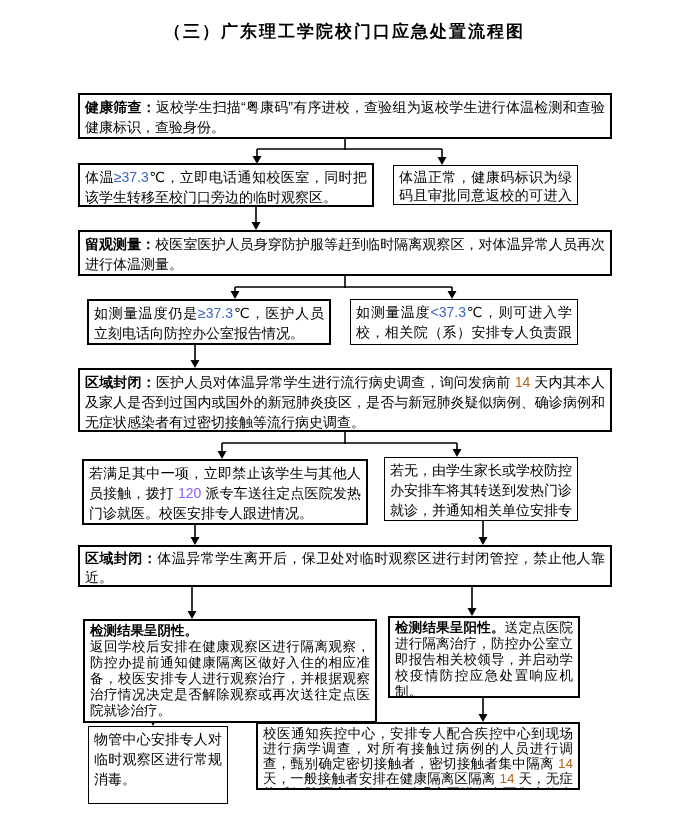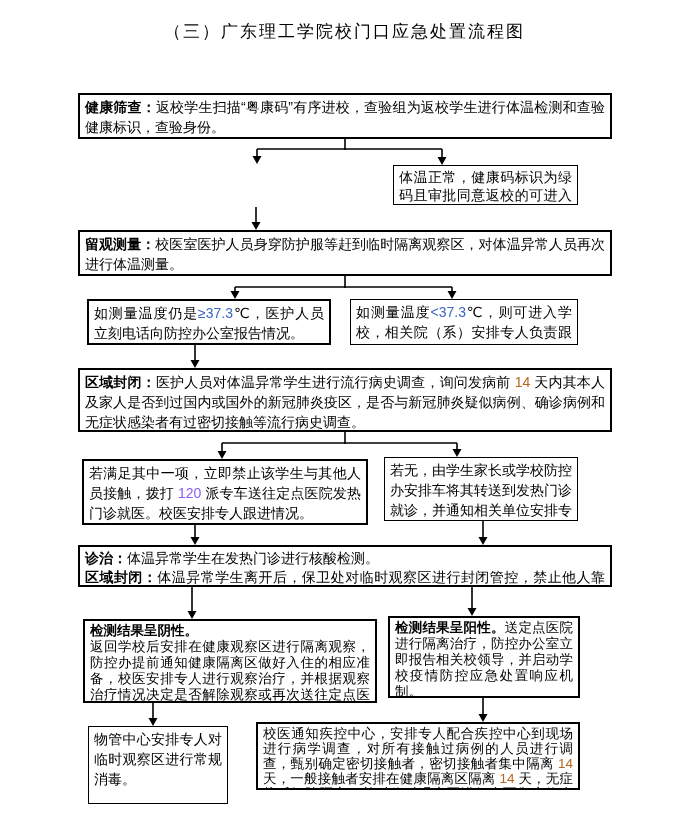--- a/index.html
+++ b/index.html
@@ -5,21 +5,21 @@
   html,body{margin:0;padding:0;background:#ffffff;}
   body{
     width:689px;height:826px;position:relative;
     font-family:"Liberation Sans","DejaVu Sans",sans-serif;
     color:#000;
   }
   #stage{position:absolute;inset:0;width:689px;height:826px;}
   .title{
     position:absolute;left:0;top:20px;width:689px;
     text-align:center;font-family:"Liberation Serif","DejaVu Serif",serif;
-    font-size:17px;font-weight:normal;letter-spacing:2px;
+    font-size:17px;font-weight:bold;letter-spacing:2px;
   }
   .box{
     position:absolute;background:#ffffff;border:2px solid #000;
     box-sizing:border-box;padding:2px 5px;
     font-size:14px;line-height:20px;text-align:justify;
     overflow:hidden;
   }
   .box.thin{border-width:1px;}
   .box b{font-weight:bold;}
   .box .blocklabel{display:block;text-align:left;}
@@ -94,20 +94,23 @@
       <polygon class="head" points="478.5,714 487.5,714 483,722"></polygon>
     </g>
   </svg>
 
   <div class="title">（三）广东理工学院校门口应急处置流程图</div>
 
   <div class="box" style="left:78px;top:93px;width:534px;height:46px;">
     <b>健康筛查：</b><span><span>返校学生扫描“粤康码”有序进校，查验组为返校学生进行体温检测和查验健康标识，查验身份。</span></span>
   </div>
 
+  <div class="box" style="left:78px;top:163px;width:296px;height:44px;">
+    <span><span>体温</span><span style="color: rgb(59, 102, 196);">≥37.3</span><span>℃，立即电话通知校医室，同时把该学生转移至校门口旁边的临时观察区。</span></span>
+  </div>
 
   <div class="box thin lh18" style="left:393px;top:165px;width:185px;height:40px;">
     <span><span>体温正常，健康码标识为绿码且审批同意返校的可进入学校。</span></span>
   </div>
 
   <div class="box" style="left:78px;top:230px;width:534px;height:46px;">
     <b>留观测量：</b><span><span>校医室医护人员身穿防护服等赶到临时隔离观察区，对体温异常人员再次进行体温测量。</span></span>
   </div>
 
   <div class="box" style="left:87px;top:299px;width:244px;height:46px;">
@@ -124,25 +127,24 @@
 
   <div class="box" style="left:82px;top:459px;width:286px;height:66px;">
     <span><span>若满足其中一项，立即禁止该学生与其他人员接触，拨打 </span><span style="color: #8b5cf6;">120</span><span> 派专车送往定点医院发热门诊就医。校医安排专人跟进情况。</span></span>
   </div>
 
   <div class="box thin" style="left:384px;top:457px;width:194px;height:64px;">
     <span><span>若无，由学生家长或学校防控办安排车将其转送到发热门诊就诊，并通知相关单位安排专人进行跟进。</span></span>
   </div>
 
   <div class="box lh19" style="left:78px;top:545px;width:534px;height:42px;">
-    <div><b>诊治：</b><span><span>体温异常学生在发热门诊进行核酸检测。</span></span></div>
     <div><b>区域封闭：</b><span><span>体温异常学生离开后，保卫处对临时观察区进行封闭管控，禁止他人靠近。</span></span></div>
   </div>
 
-  <div class="box small" style="left:83px;top:619px;width:294px;height:84px;">
+  <div class="box small" style="left:83px;top:619px;width:294px;height:104px;">
     <b class="blocklabel">检测结果呈阴性。</b><span><span>返回学校后安排在健康观察区进行隔离观察，防控办提前通知健康隔离区做好入住的相应准备，校医安排专人进行观察治疗，并根据观察治疗情况决定是否解除观察或再次送往定点医院就诊治疗。</span></span>
   </div>
 
   <div class="box thin" style="left:88px;top:726px;width:140px;height:78px;">
     <span><span>物管中心安排专人对临时观察区进行常规消毒。</span></span>
   </div>
 
   <div class="box small" style="left:388px;top:616px;width:192px;height:82px;">
     <b>检测结果呈阳性。</b><span><span>送定点医院进行隔离治疗，防控办公室立即报告相关校领导，并启动学校疫情防控应急处置响应机制。</span></span>
   </div>

